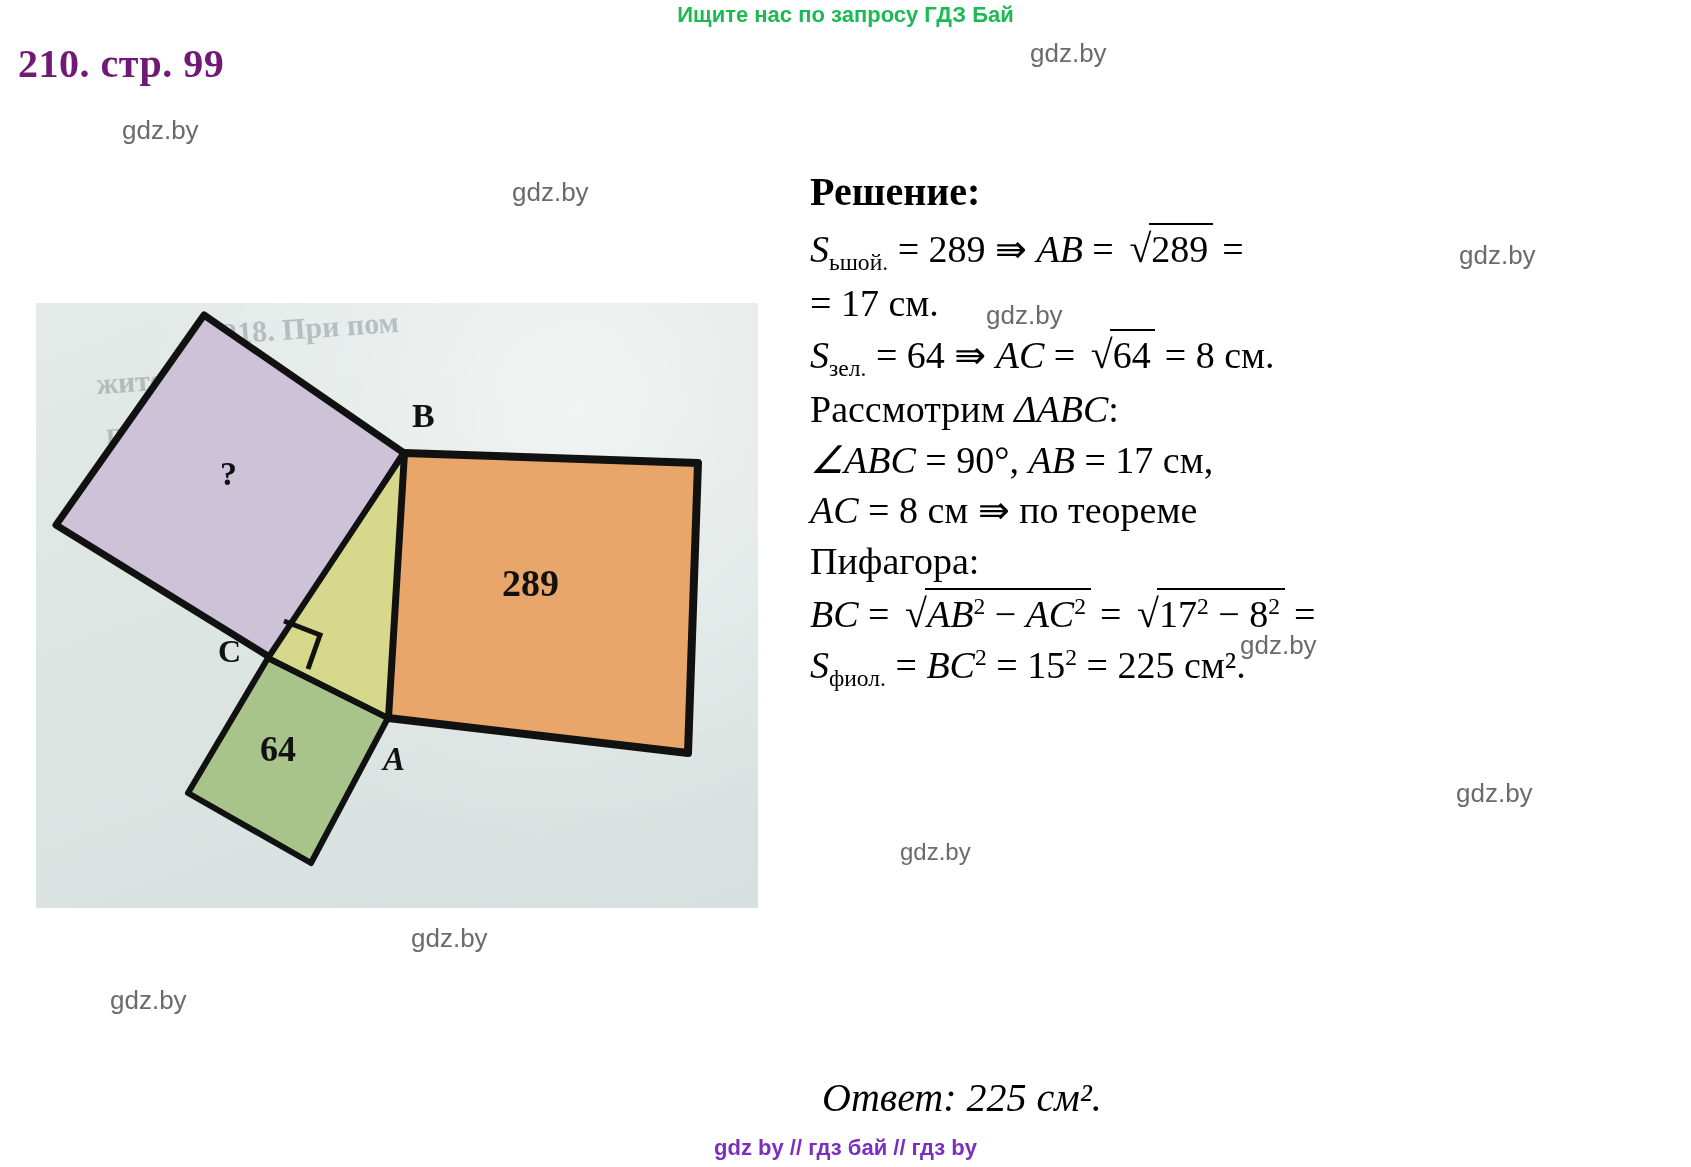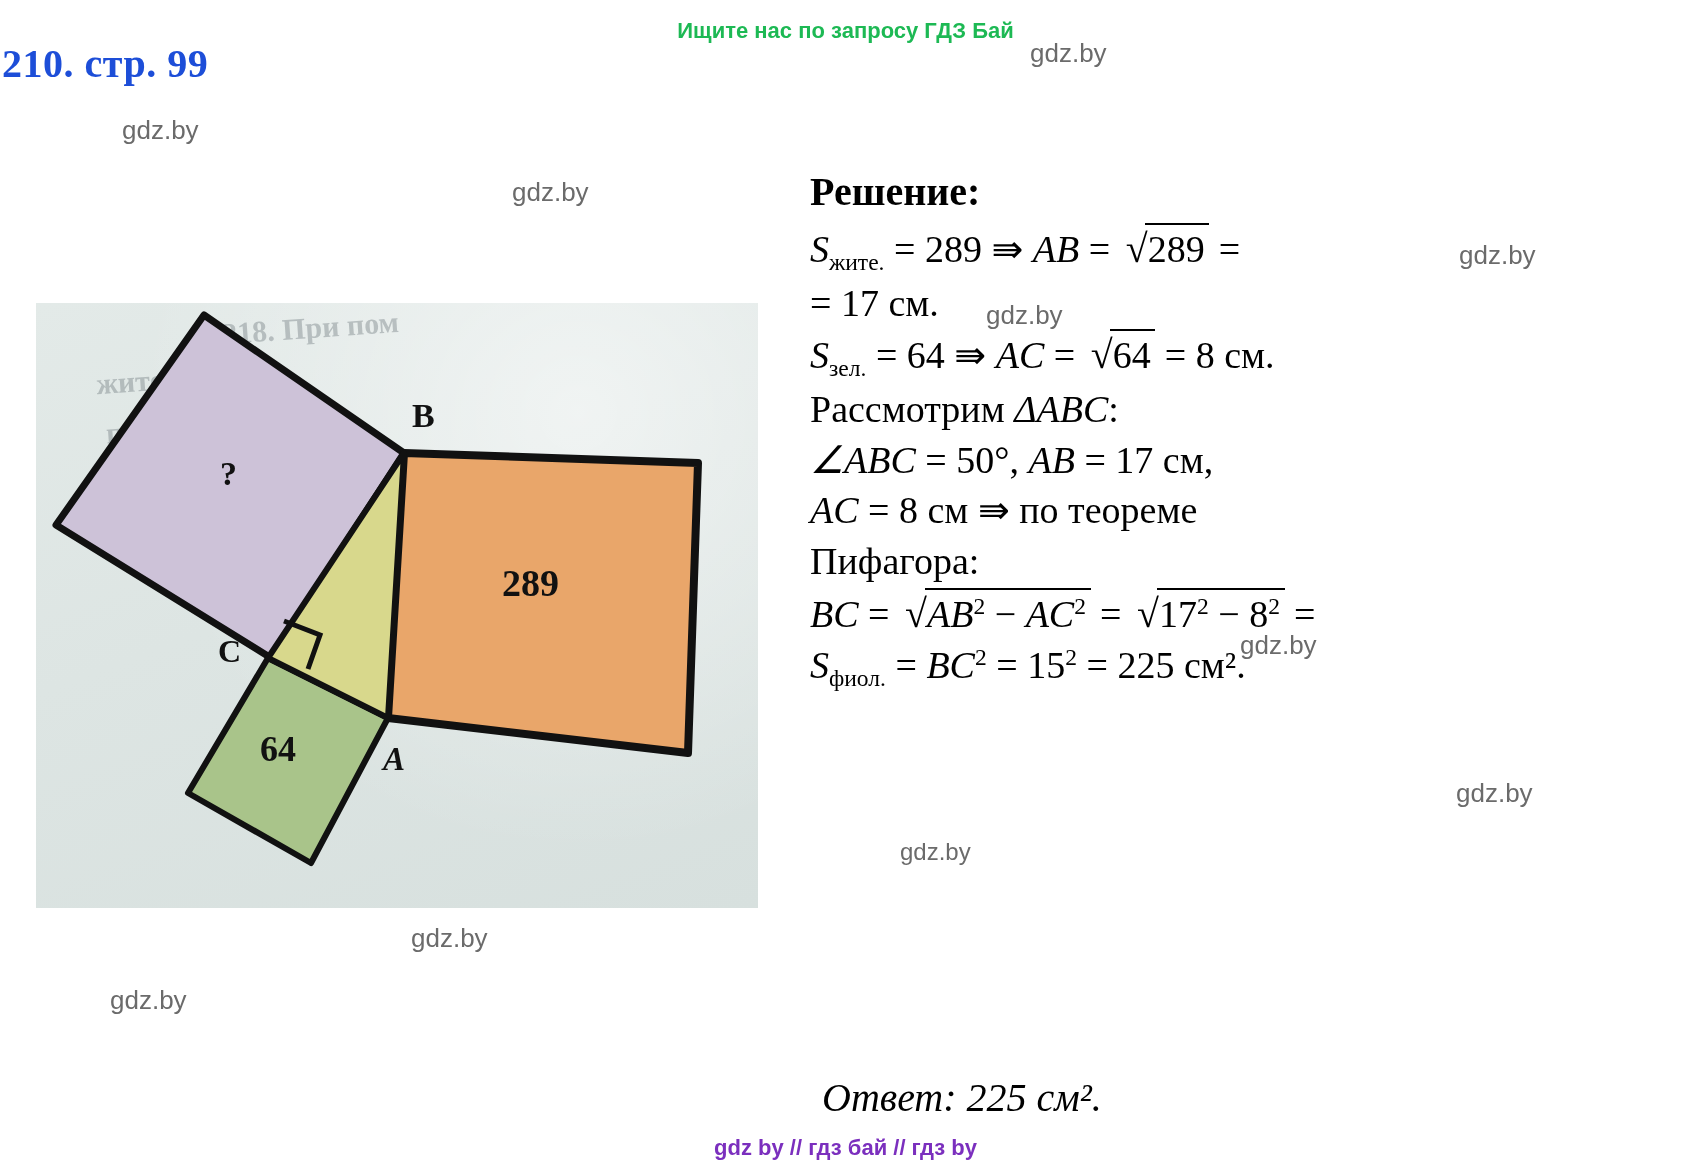--- a/index.html
+++ b/index.html
@@ -15,40 +15,39 @@
 
   
   #top-banner {
     position: absolute;
     top: 2px; left: 0; width: 100%;
     text-align: center;
     font-family: "Liberation Sans", sans-serif;
     font-weight: bold;
     font-size: 22px;
     color: #1db954;
-    margin-top: 16px;
   }
 
   
   .wm {
     position: absolute;
     font-family: "Liberation Sans", sans-serif;
     color: #6b6b6b;
     white-space: nowrap;
     pointer-events: none;
   }
 
   
   #exercise-title {
     position: absolute;
-    left: 2px; top: 40px;
+    left: 18px; top: 40px;
     font-family: "Liberation Serif", serif;
     font-weight: bold;
     font-size: 40px;
-    color: #1d4ed8;
+    color: #701a75;
     letter-spacing: 0.5px;
   }
 
   
   #figure-photo {
     position: absolute;
     left: 36px; top: 303px;
     width: 722px; height: 605px;
     background: #dfe6e4;
     overflow: hidden;
@@ -172,21 +171,21 @@
   <span style="position:absolute; left:466px; top:258px; font-size:38px; font-weight:bold; font-family:'Liberation Serif',serif; color:#111;">289</span>
   <span style="position:absolute; left:224px; top:425px; font-size:36px; font-weight:bold; font-family:'Liberation Serif',serif; color:#111;">64</span>
   <span style="position:absolute; left:184px; top:152px; font-size:34px; font-weight:bold; font-family:'Liberation Serif',serif; color:#111;">?</span>
 </div>
 
 <div id="solution">
 
   <div class="sol-head">Решение:</div>
 
   <div class="line">
-    <span class="it">S</span><span class="sub">жите.</span>
+    <span class="it">S</span><span class="sub">ьшой.</span>
     <span>=</span>
     <span>289</span>
     <span>⇛</span>
     <span class="it">AB</span>
     <span>=</span>
     <span class="rad"><span class="sign">√</span><span class="body">289</span></span>
     <span>=</span>
   </div>
 
   <div class="line">
@@ -209,21 +208,21 @@
   </div>
 
   <div class="line">
     <span>Рассмотрим</span>
     <span class="it">ΔABC</span><span>:</span>
   </div>
 
   <div class="line">
     <span class="it">∠ABC</span>
     <span>=</span>
-    <span>50°</span><span>,</span>
+    <span>90°</span><span>,</span>
     <span class="it">AB</span>
     <span>=</span>
     <span>17</span>
     <span>см</span><span>,</span>
   </div>
 
   <div class="line">
     <span class="it">AC</span>
     <span>=</span>
     <span>8</span>

